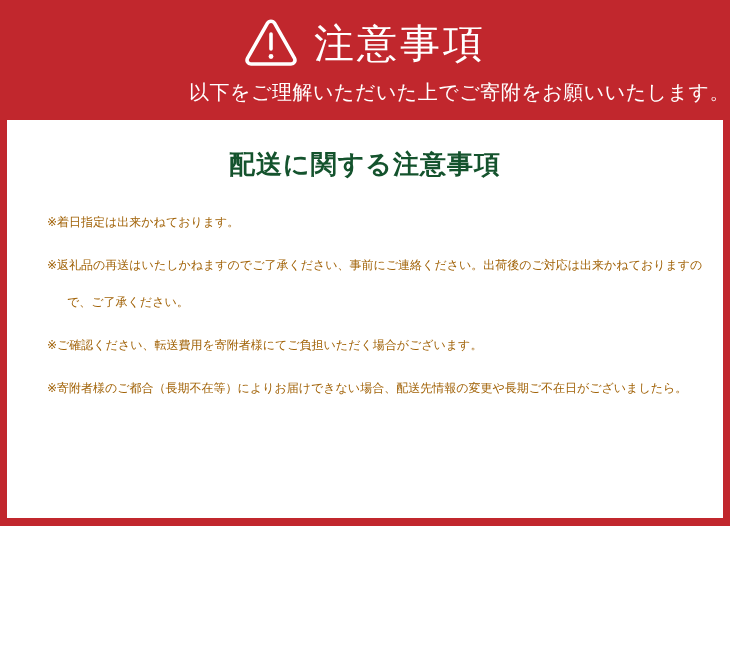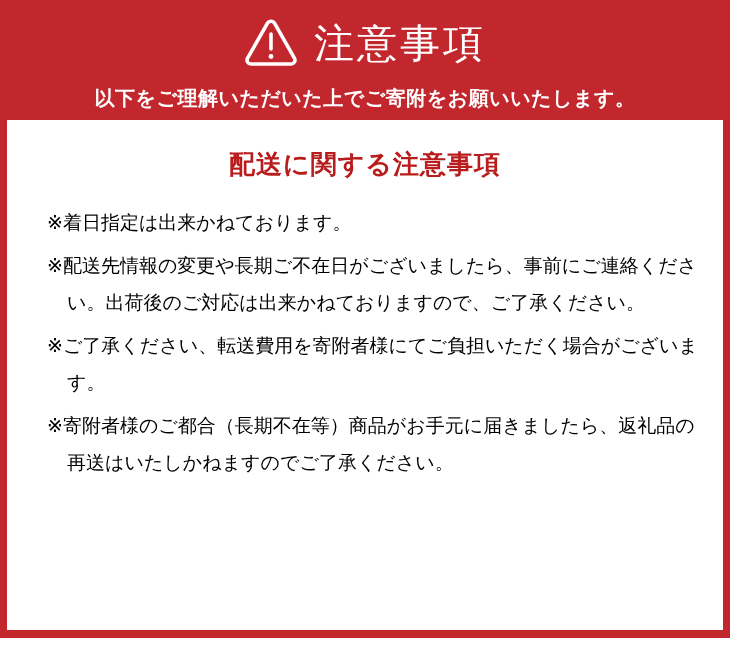--- a/index.html
+++ b/index.html
@@ -1,18 +1,18 @@
 <!DOCTYPE html>
 <html><head>
 <meta charset="utf-8">
 <style>
   html,body{margin:0;padding:0;background:#ffffff;}
   .page{
     position:relative;
-    width:730px;height:638px;
+    width:730px;height:526px;
     box-sizing:border-box;
     background:#ffffff;
     border-left:7px solid #c1272d;
     border-right:7px solid #c1272d;
     border-bottom:8px solid #c1272d;
     font-family:"Liberation Sans","DejaVu Sans",sans-serif;
     overflow:hidden;
   }
   .band{
     margin:0 -7px;
@@ -31,44 +31,45 @@
     height:50px;
   }
   .warn-icon{display:block;}
   .band-title{
     font-size:40px;
     font-weight:500;
     letter-spacing:3px;
     line-height:1;
   }
   .band-subtitle{
-    margin-top:17px;
+    margin-top:11px;
     font-size:20px;
-    font-weight:700;
+    font-weight:400;
     letter-spacing:0.5px;
+    text-align:right;
   }
   .content{
     box-sizing:border-box;
     padding:28px 20px 0 40px;
   }
   .section-title{
     text-align:center;
-    color:#b91c1c;
+    color:#14532d;
     font-size:26px;
     font-weight:bold;
     letter-spacing:1px;
     line-height:32px;
     margin:0 20px 0 0;
   }
   .notes{
     list-style:none;
     margin:24px 0 0 0;
     padding:0;
-    color:#000000;
-    font-size:19px;
+    color:#a16207;
+    font-size:12px;
     line-height:37px;
     letter-spacing:0px;
   }
   .notes li{
     padding-left:20px;
     text-indent:-20px;   
     margin-bottom:6px;
   }
 </style>
 </head>
@@ -86,19 +87,19 @@
       <div class="band-title">注意事項</div>
     </div>
     <div class="band-subtitle">以下をご理解いただいた上でご寄附をお願いいたします。</div>
   </div>
 
   <div class="content">
     <h2 class="section-title">配送に関する注意事項</h2>
 
     <ul class="notes">
       <li>※着日指定は出来かねております。</li>
-      <li>※配送先情報の変更や長期ご不在日がございましたら、事前にご連絡ください。出荷後のご対応は出来かねておりますので、ご了承ください。</li>
-      <li>※ご了承ください、転送費用を寄附者様にてご負担いただく場合がございます。</li>
-      <li>※寄附者様のご都合（長期不在等）商品がお手元に届きましたら、返礼品の再送はいたしかねますのでご了承ください。</li>
+      <li>※返礼品の再送はいたしかねますのでご了承ください、事前にご連絡ください。出荷後のご対応は出来かねておりますので、ご了承ください。</li>
+      <li>※ご確認ください、転送費用を寄附者様にてご負担いただく場合がございます。</li>
+      <li>※寄附者様のご都合（長期不在等）によりお届けできない場合、配送先情報の変更や長期ご不在日がございましたら。</li>
     </ul>
   </div>
 
 </div>
 
 </body></html>

